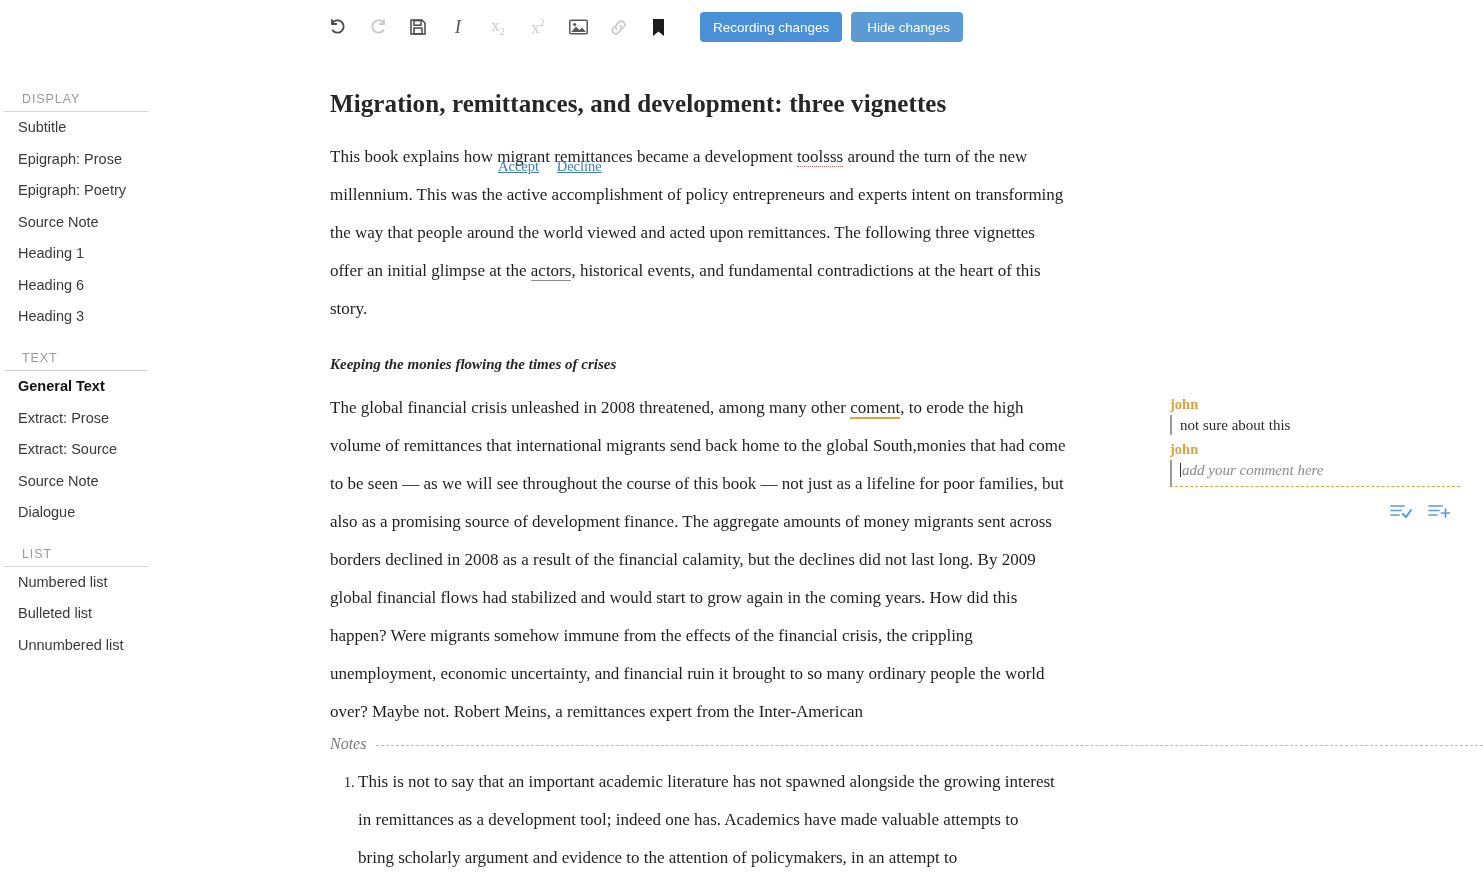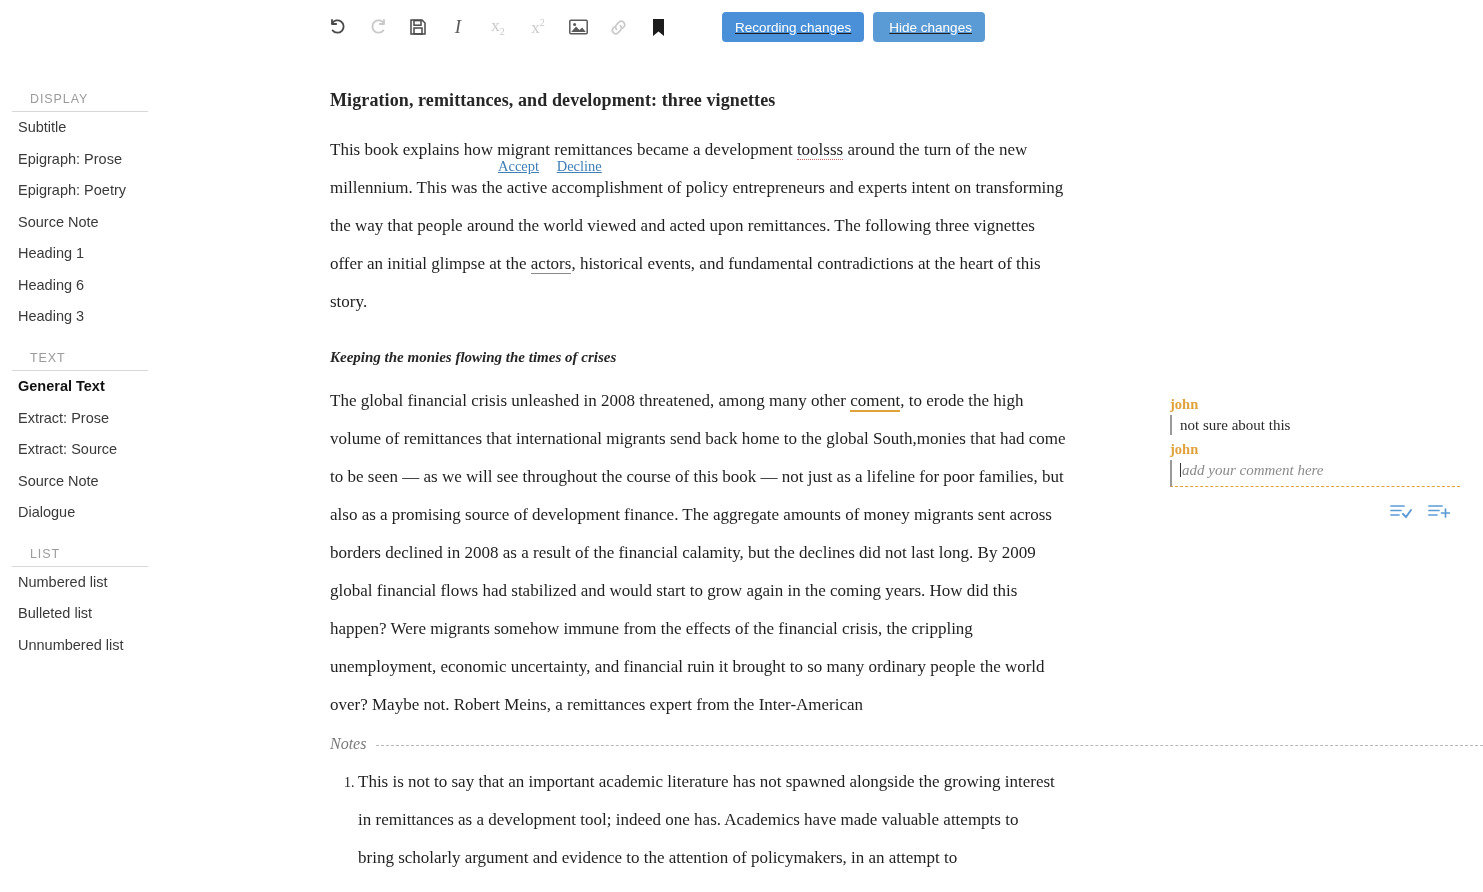--- a/index.html
+++ b/index.html
@@ -64,37 +64,37 @@
     display: flex;
     align-items: center;
     border: none;
     cursor: pointer;
     font-family: "Liberation Sans", sans-serif;
     white-space: nowrap;
   }
   .pill + .pill { margin-left: 9px; padding-left: 16px; }
   .pill-recording { background: #4a90d9; }
   .pill-hide { background: #5b9bd5; }
-  .pill-wrap { display: flex; margin-left: 44px; text-decoration: underline; }
+  .pill-wrap { display: flex; margin-left: 22px; }
 
   
   .sidebar {
     position: absolute;
     left: 0;
     top: 92px;
     width: 250px;
     font-size: 14.5px;
   }
   .side-section-title {
     color: #9b9b9b;
     font-size: 12.5px;
     letter-spacing: 0.9px;
     padding: 0 0 5px 18px;
     border-bottom: 1px solid #d8d8d8;
-    margin: 0 102px 0 12px;
+    margin: 0 102px 0 4px;
   }
   .side-section { margin-bottom: 18px; }
   .side-item {
     padding: 6px 0 6px 18px;
     color: #3a3a3a;
     font-size: 14.5px;
     cursor: pointer;
     line-height: 1.35;
   }
   .side-item.selected { font-weight: bold; color: #111; }
@@ -103,21 +103,21 @@
   
   .doc {
     position: absolute;
     left: 330px;
     top: 78px;
     width: 740px;
     font-family: "Liberation Serif", serif;
     color: #1c1c1c;
   }
   .doc h1 {
-    font-size: 18px;
+    font-size: 25px;
     font-weight: bold;
     margin: 12px 0 20px 0;
     letter-spacing: 0.1px;
     color: #262626;
   }
   .doc h2 {
     font-size: 15px;
     font-style: italic;
     font-weight: bold;
     margin: 28px 0 16px 0;

